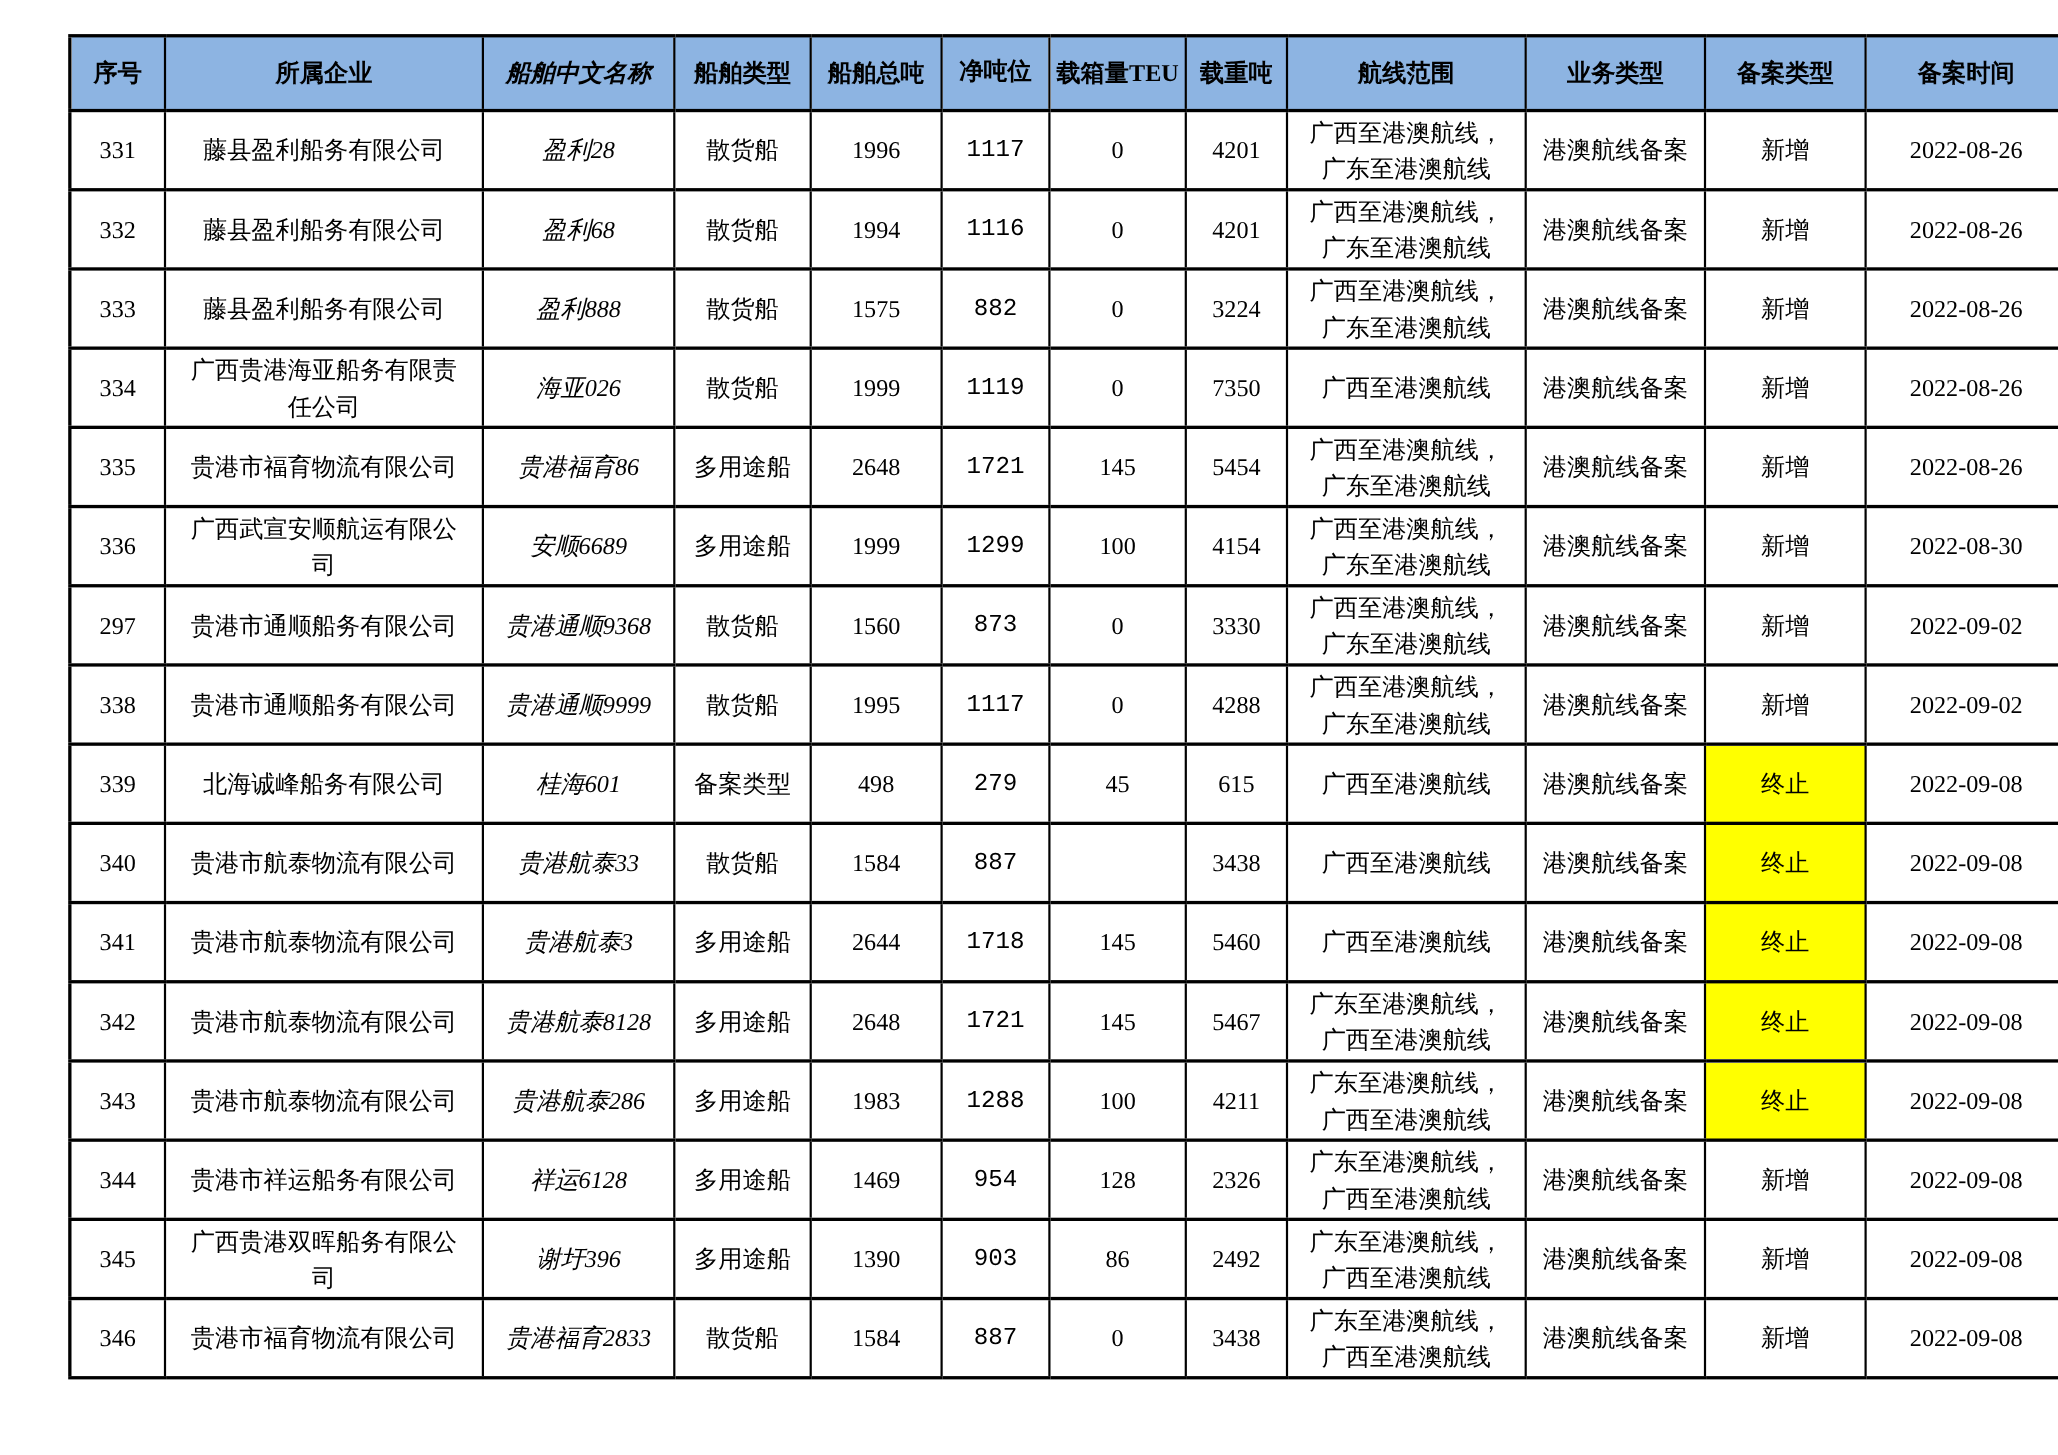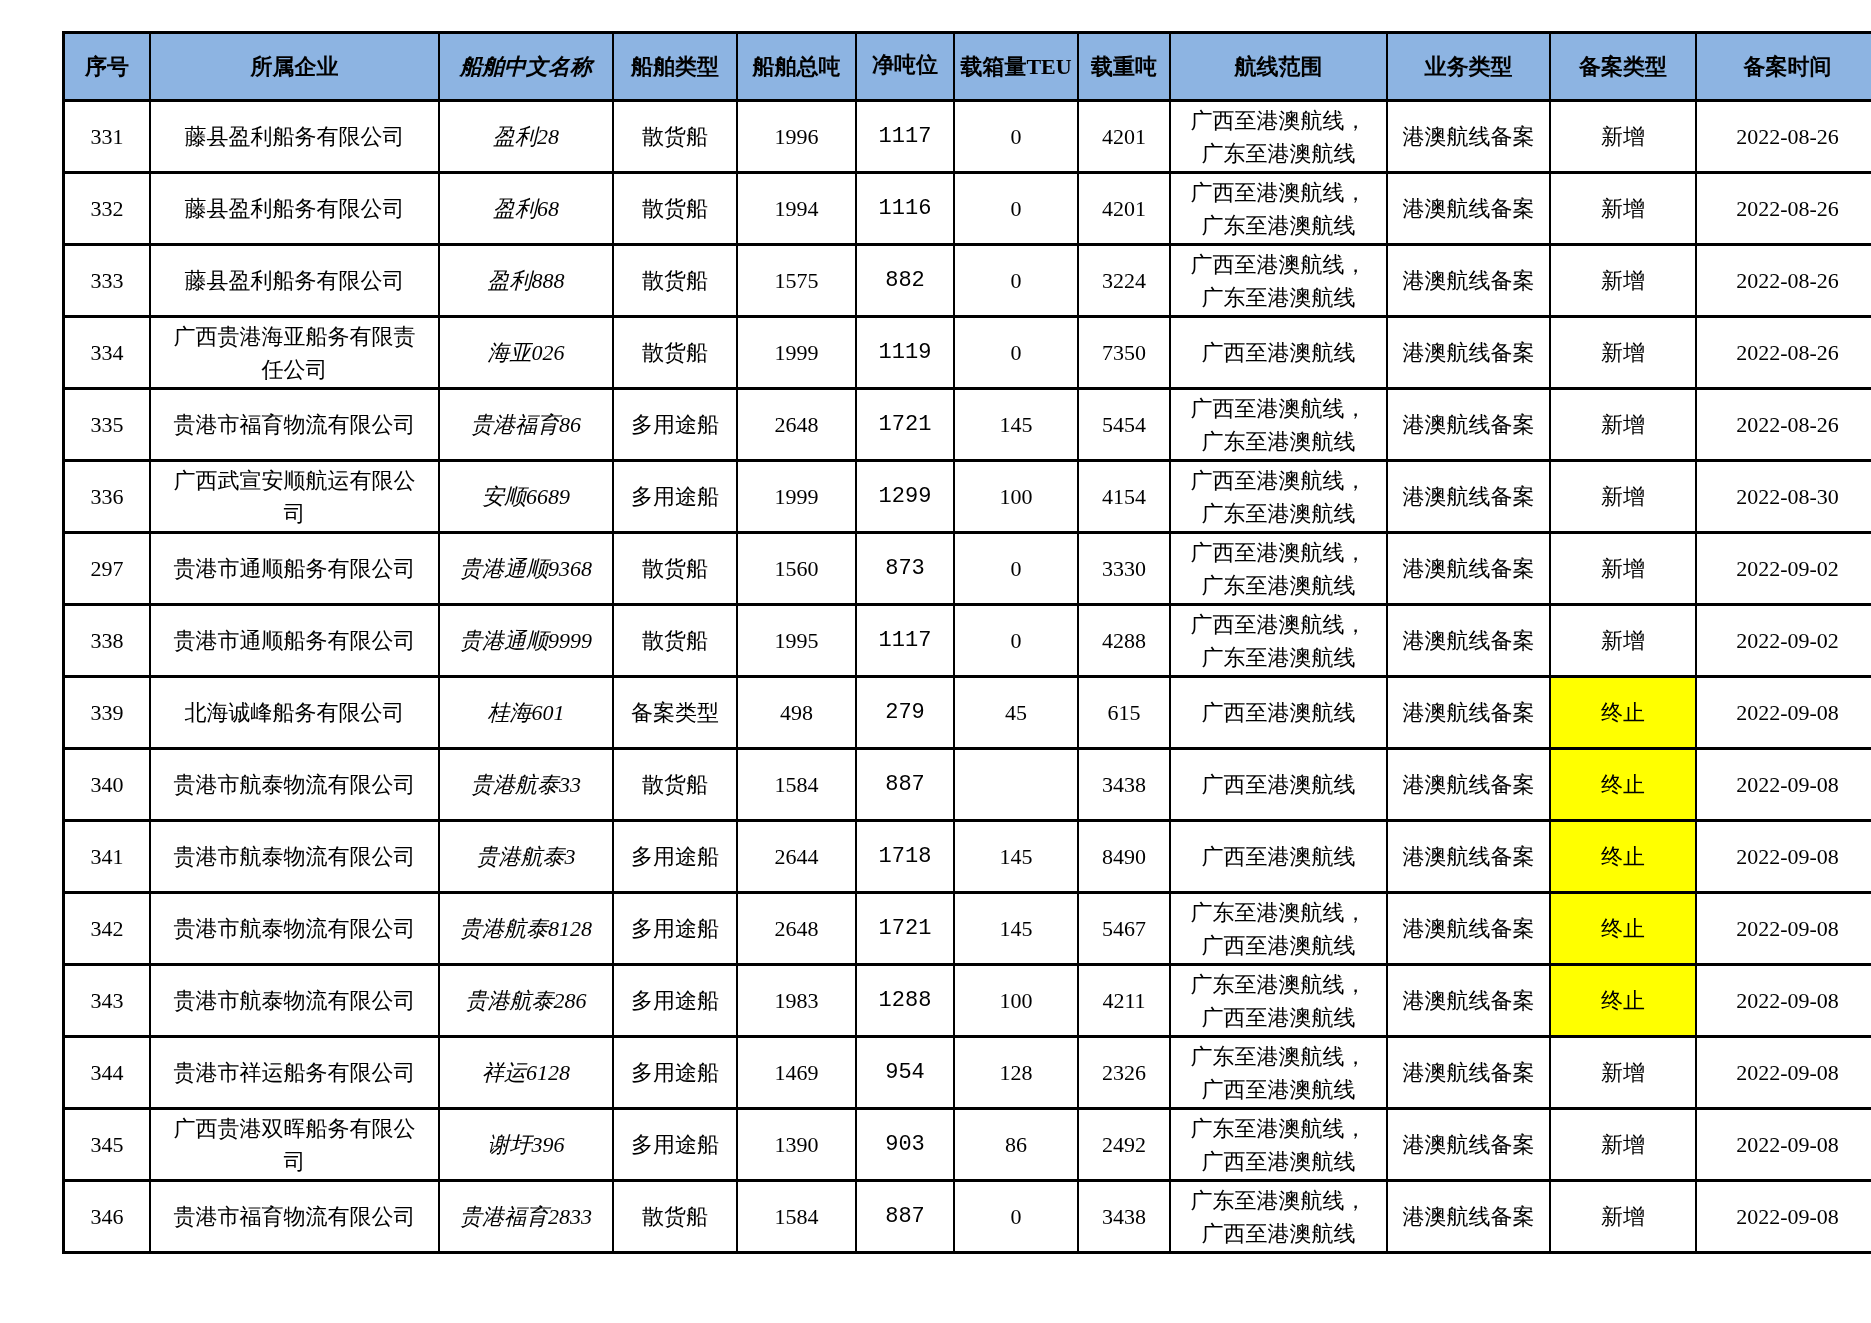--- a/index.html
+++ b/index.html
@@ -241,21 +241,21 @@
           <td class="col-record_date">2022-09-08</td>
         </tr>
         <tr>
           <td class="col-no">341</td>
           <td class="col-company">贵港市航泰物流有限公司</td>
           <td class="col-ship_name">贵港航泰3</td>
           <td class="col-ship_type">多用途船</td>
           <td class="col-gross_tonnage">2644</td>
           <td class="col-net_tonnage">1718</td>
           <td class="col-teu">145</td>
-          <td class="col-deadweight">8490</td>
+          <td class="col-deadweight">5460</td>
           <td class="col-route">广西至港澳航线</td>
           <td class="col-business_type">港澳航线备案</td>
           <td class="col-record_type" style="background: rgb(255, 255, 0);">终止</td>
           <td class="col-record_date">2022-09-08</td>
         </tr>
         <tr>
           <td class="col-no">342</td>
           <td class="col-company">贵港市航泰物流有限公司</td>
           <td class="col-ship_name">贵港航泰8128</td>
           <td class="col-ship_type">多用途船</td>

